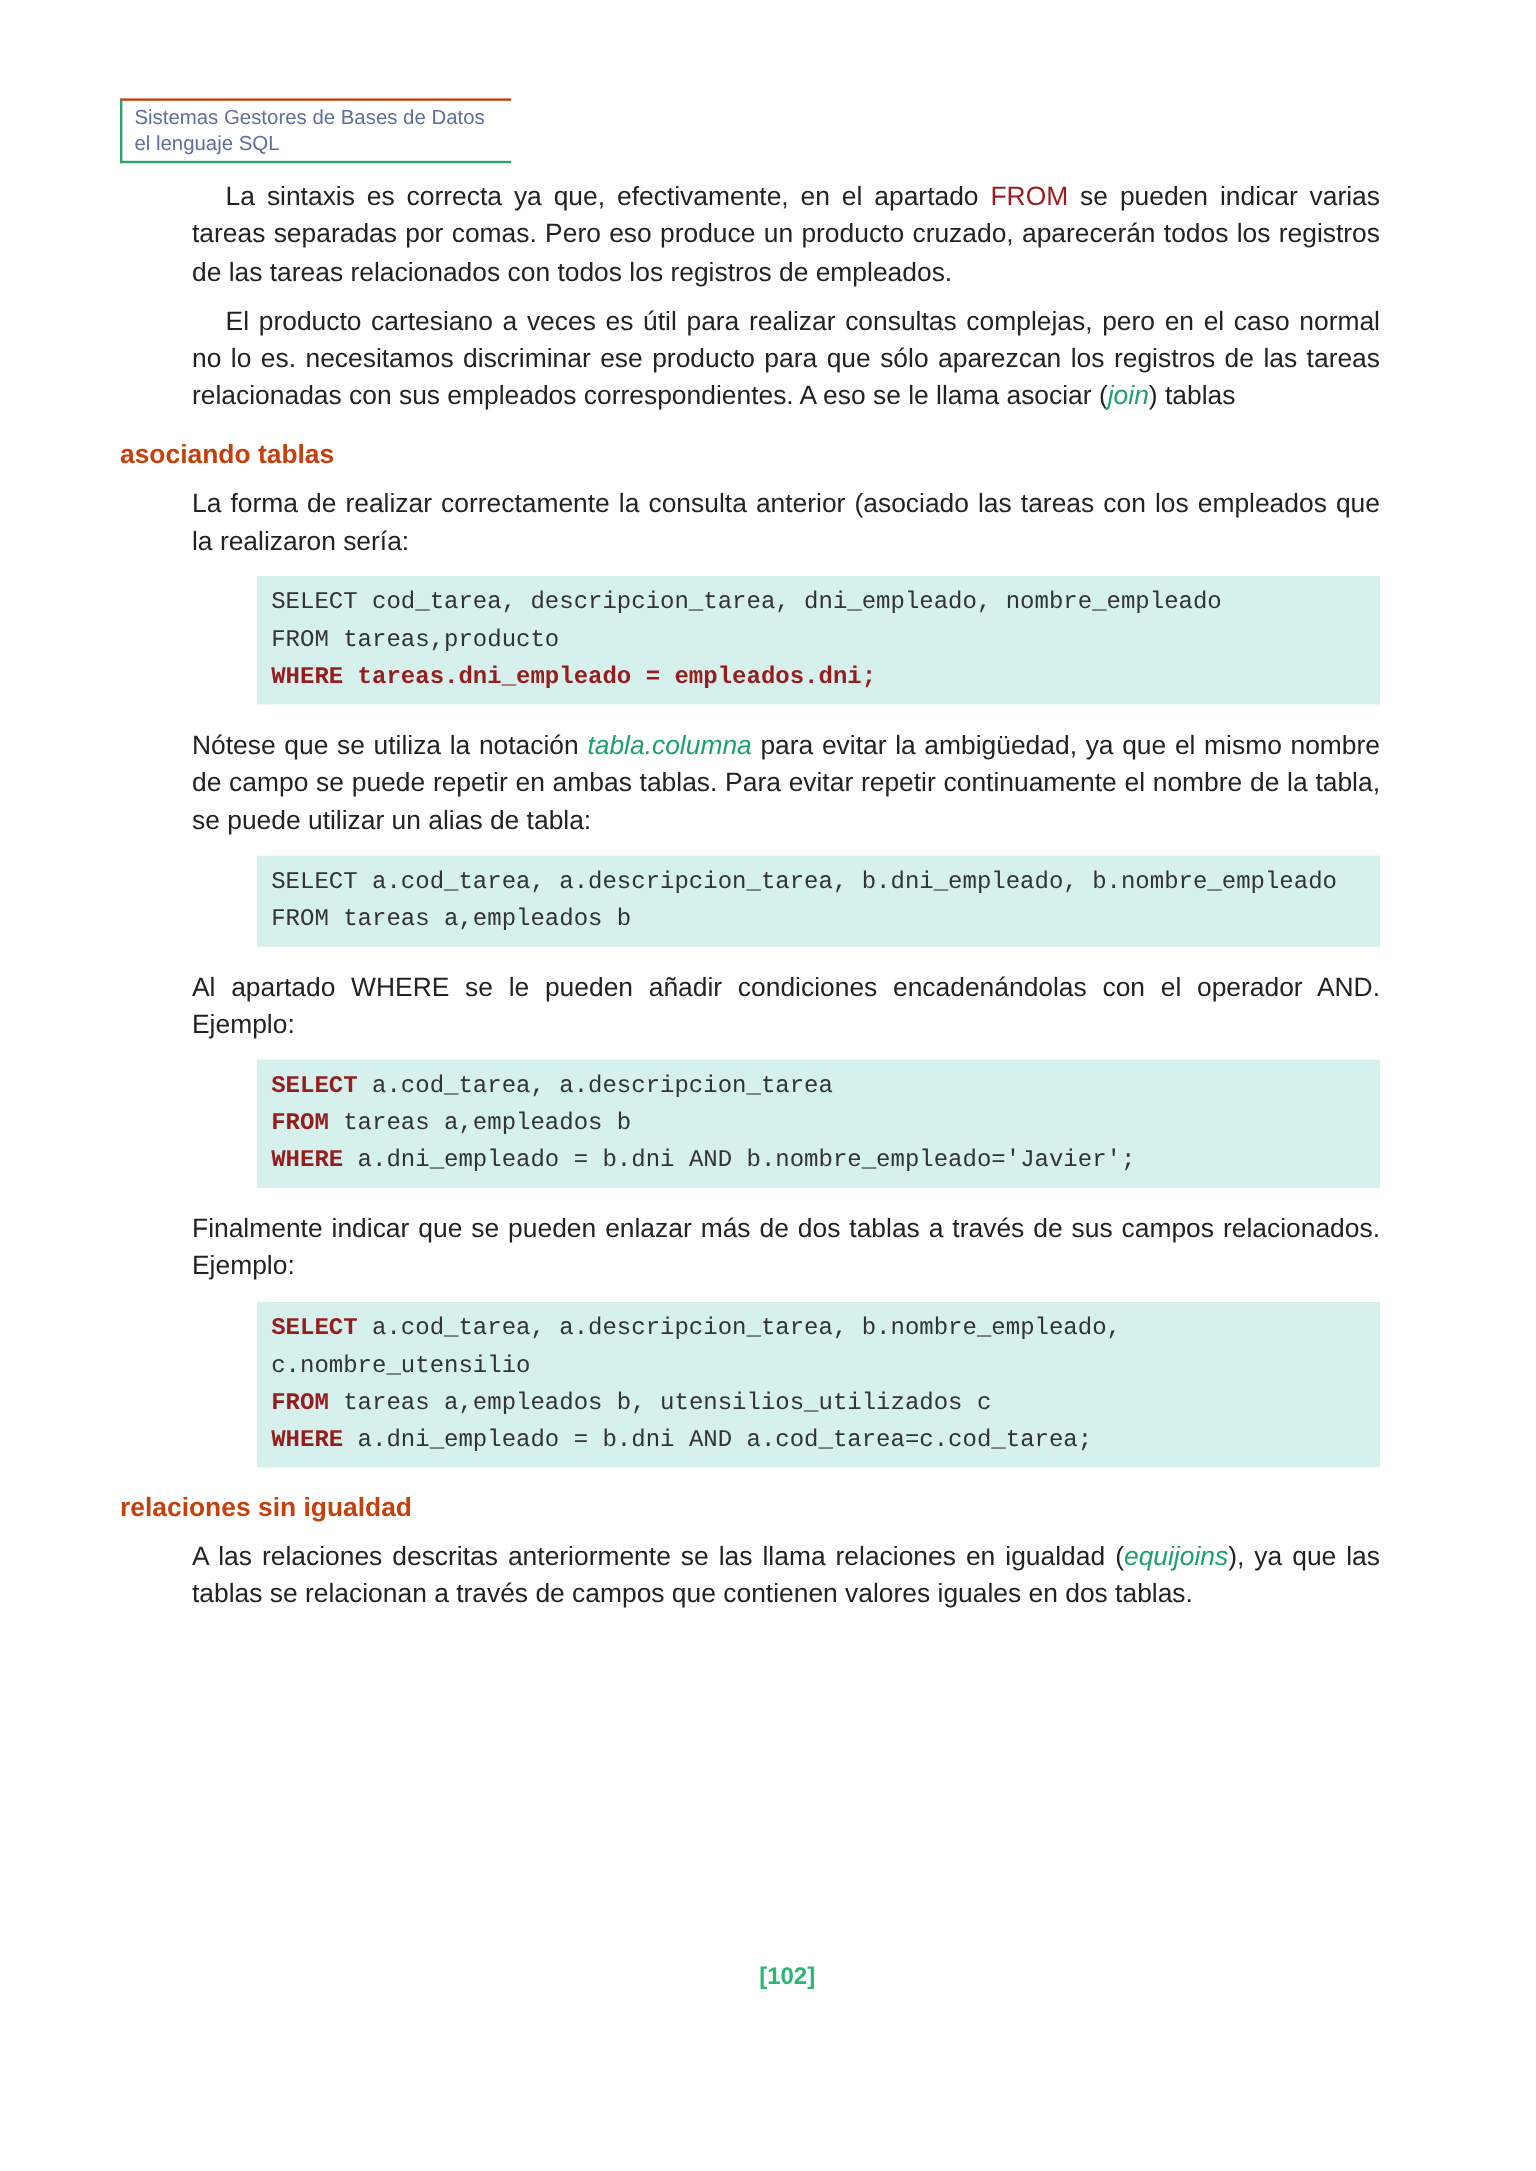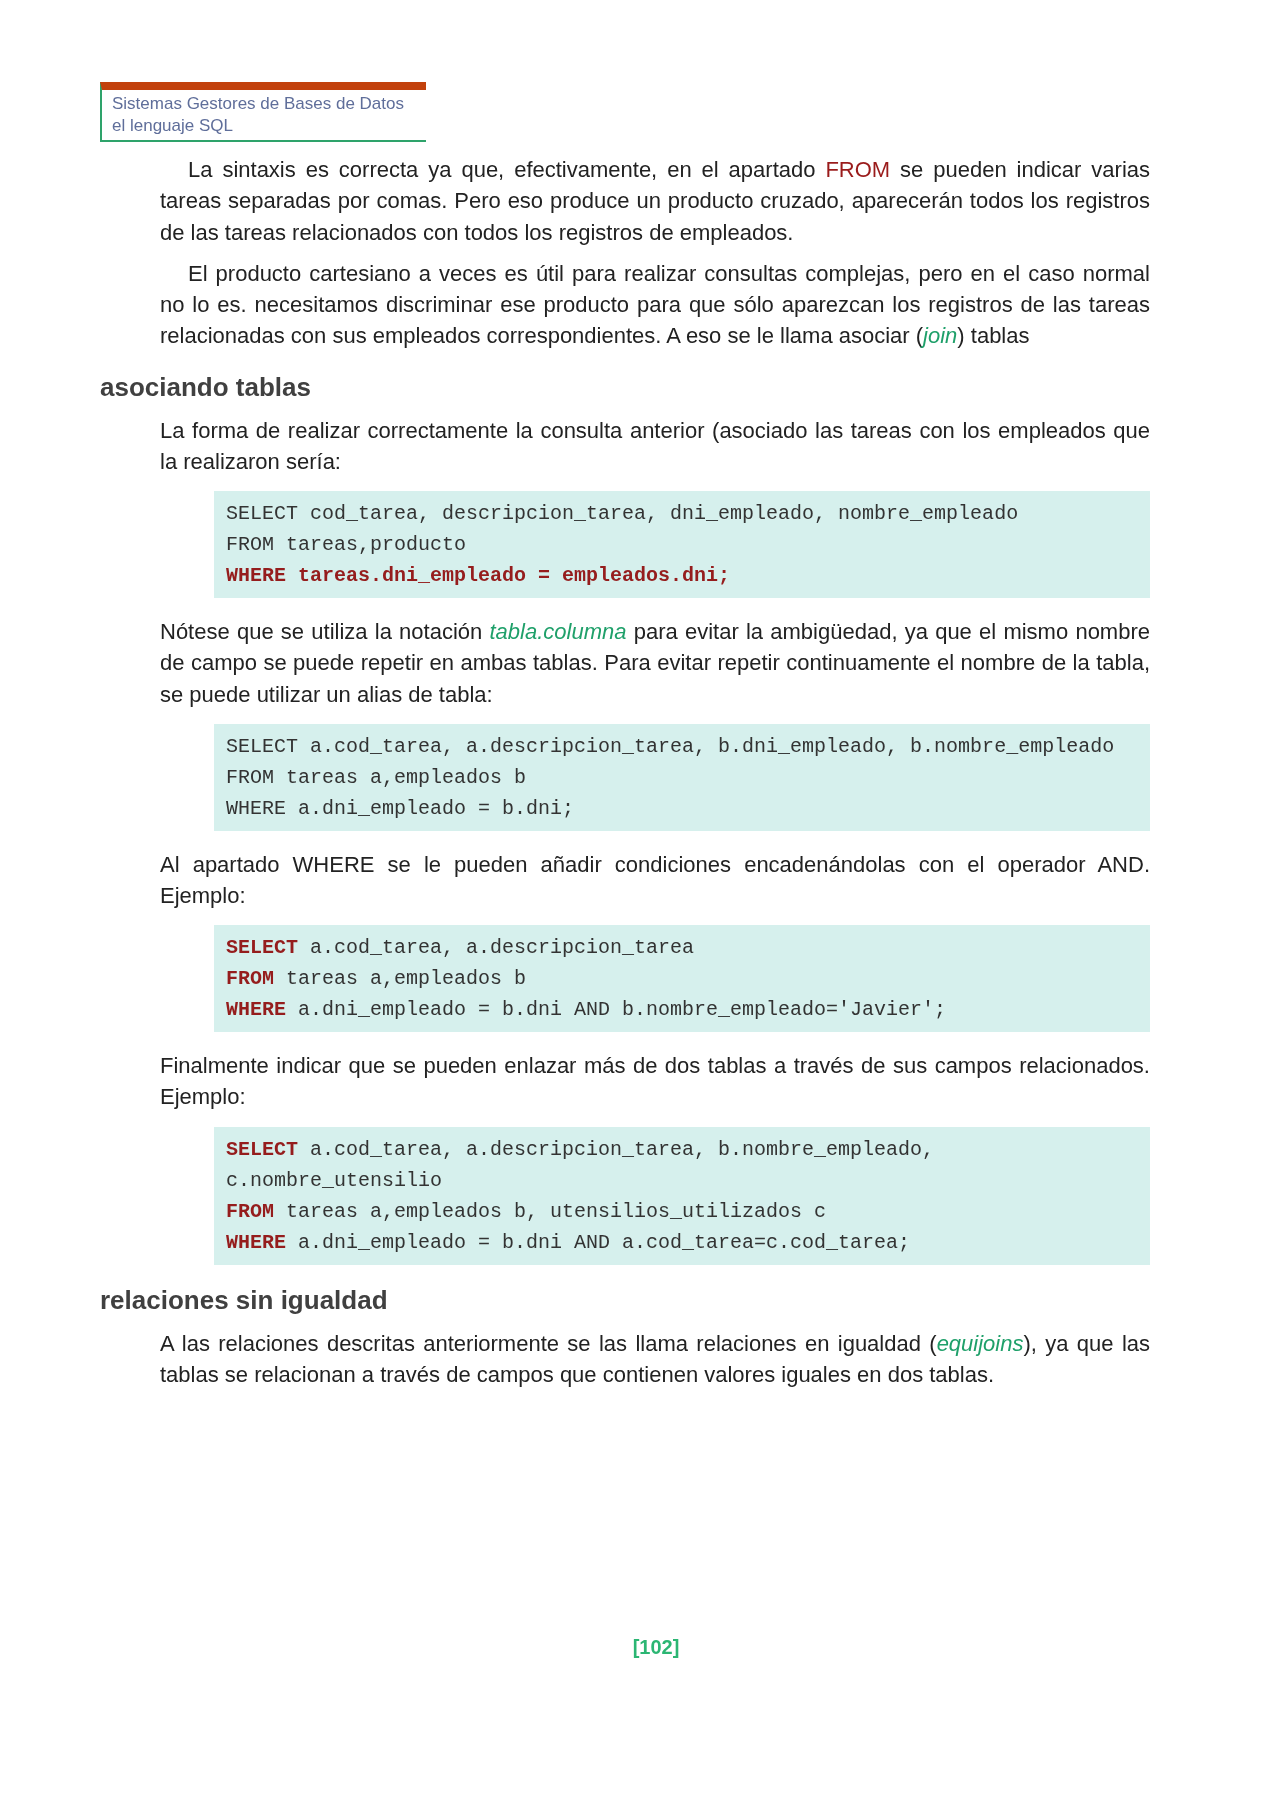--- a/index.html
+++ b/index.html
@@ -11,21 +11,21 @@
   .page {
     width: 1280px;
     min-height: 1809px;
     padding: 82px 100px 60px 100px;
     box-sizing: border-box;
     position: relative;
   }
   .header-box {
     border: 2px solid #2ea36b;
     border-right: none;
-    border-top: 8px solid #c2410c;
+    border-top: 2px solid #c2410c;
     border-left: 2px solid #2ea36b;
     border-bottom: 2px solid #2ea36b;
     padding: 3px 10px 3px 10px;
     width: 304px;
     margin-bottom: 12px;
     color: #5f6e9a;
     font-size: 17px;
     line-height: 1.3;
     font-family: "Trebuchet MS", Verdana, sans-serif;
   }
@@ -36,23 +36,23 @@
   .para {
     font-size: 22px;
     line-height: 1.42;
     text-align: justify;
     margin: 0 0 10px 0;
   }
   .para.indent {
     text-indent: 28px;
   }
   .section-head {
-    color: #404040;
+    color: #c2410c;
     font-weight: bold;
-    font-size: 26px;
+    font-size: 22px;
     font-family: "Trebuchet MS", Verdana, sans-serif;
     margin-left: -60px;
     margin-top: 20px;
     margin-bottom: 12px;
   }
   .kw-from {
     color: #9a1b1b;
     font-weight: normal;
   }
   .kw-italic-green {
@@ -118,21 +118,20 @@
       <div class="strong-line">WHERE tareas.dni_empleado = empleados.dni;</div>
     </div>
 
     <p class="para">
       <span>Nótese que se utiliza la notación </span><span class="kw-italic-green">tabla.columna</span><span> para evitar la ambigüedad, ya que el mismo nombre de campo se puede repetir en ambas tablas. Para evitar repetir continuamente el nombre de la tabla, se puede utilizar un alias de tabla:</span>
     </p>
 
     <div class="code-block">
       <div>SELECT a.cod_tarea, a.descripcion_tarea, b.dni_empleado, b.nombre_empleado</div>
       <div>FROM tareas a,empleados b</div>
-      <div>WHERE a.dni_empleado = b.dni;</div>
     </div>
 
     <p class="para">Al apartado WHERE se le pueden añadir condiciones encadenándolas con el operador AND. Ejemplo:</p>
 
     <div class="code-block">
       <div><span class="kw">SELECT</span><span> a.cod_tarea, a.descripcion_tarea</span></div>
       <div><span class="kw">FROM</span><span> tareas a,empleados b</span></div>
       <div><span class="kw">WHERE</span><span> a.dni_empleado = b.dni AND b.nombre_empleado='Javier';</span></div>
     </div>
 

